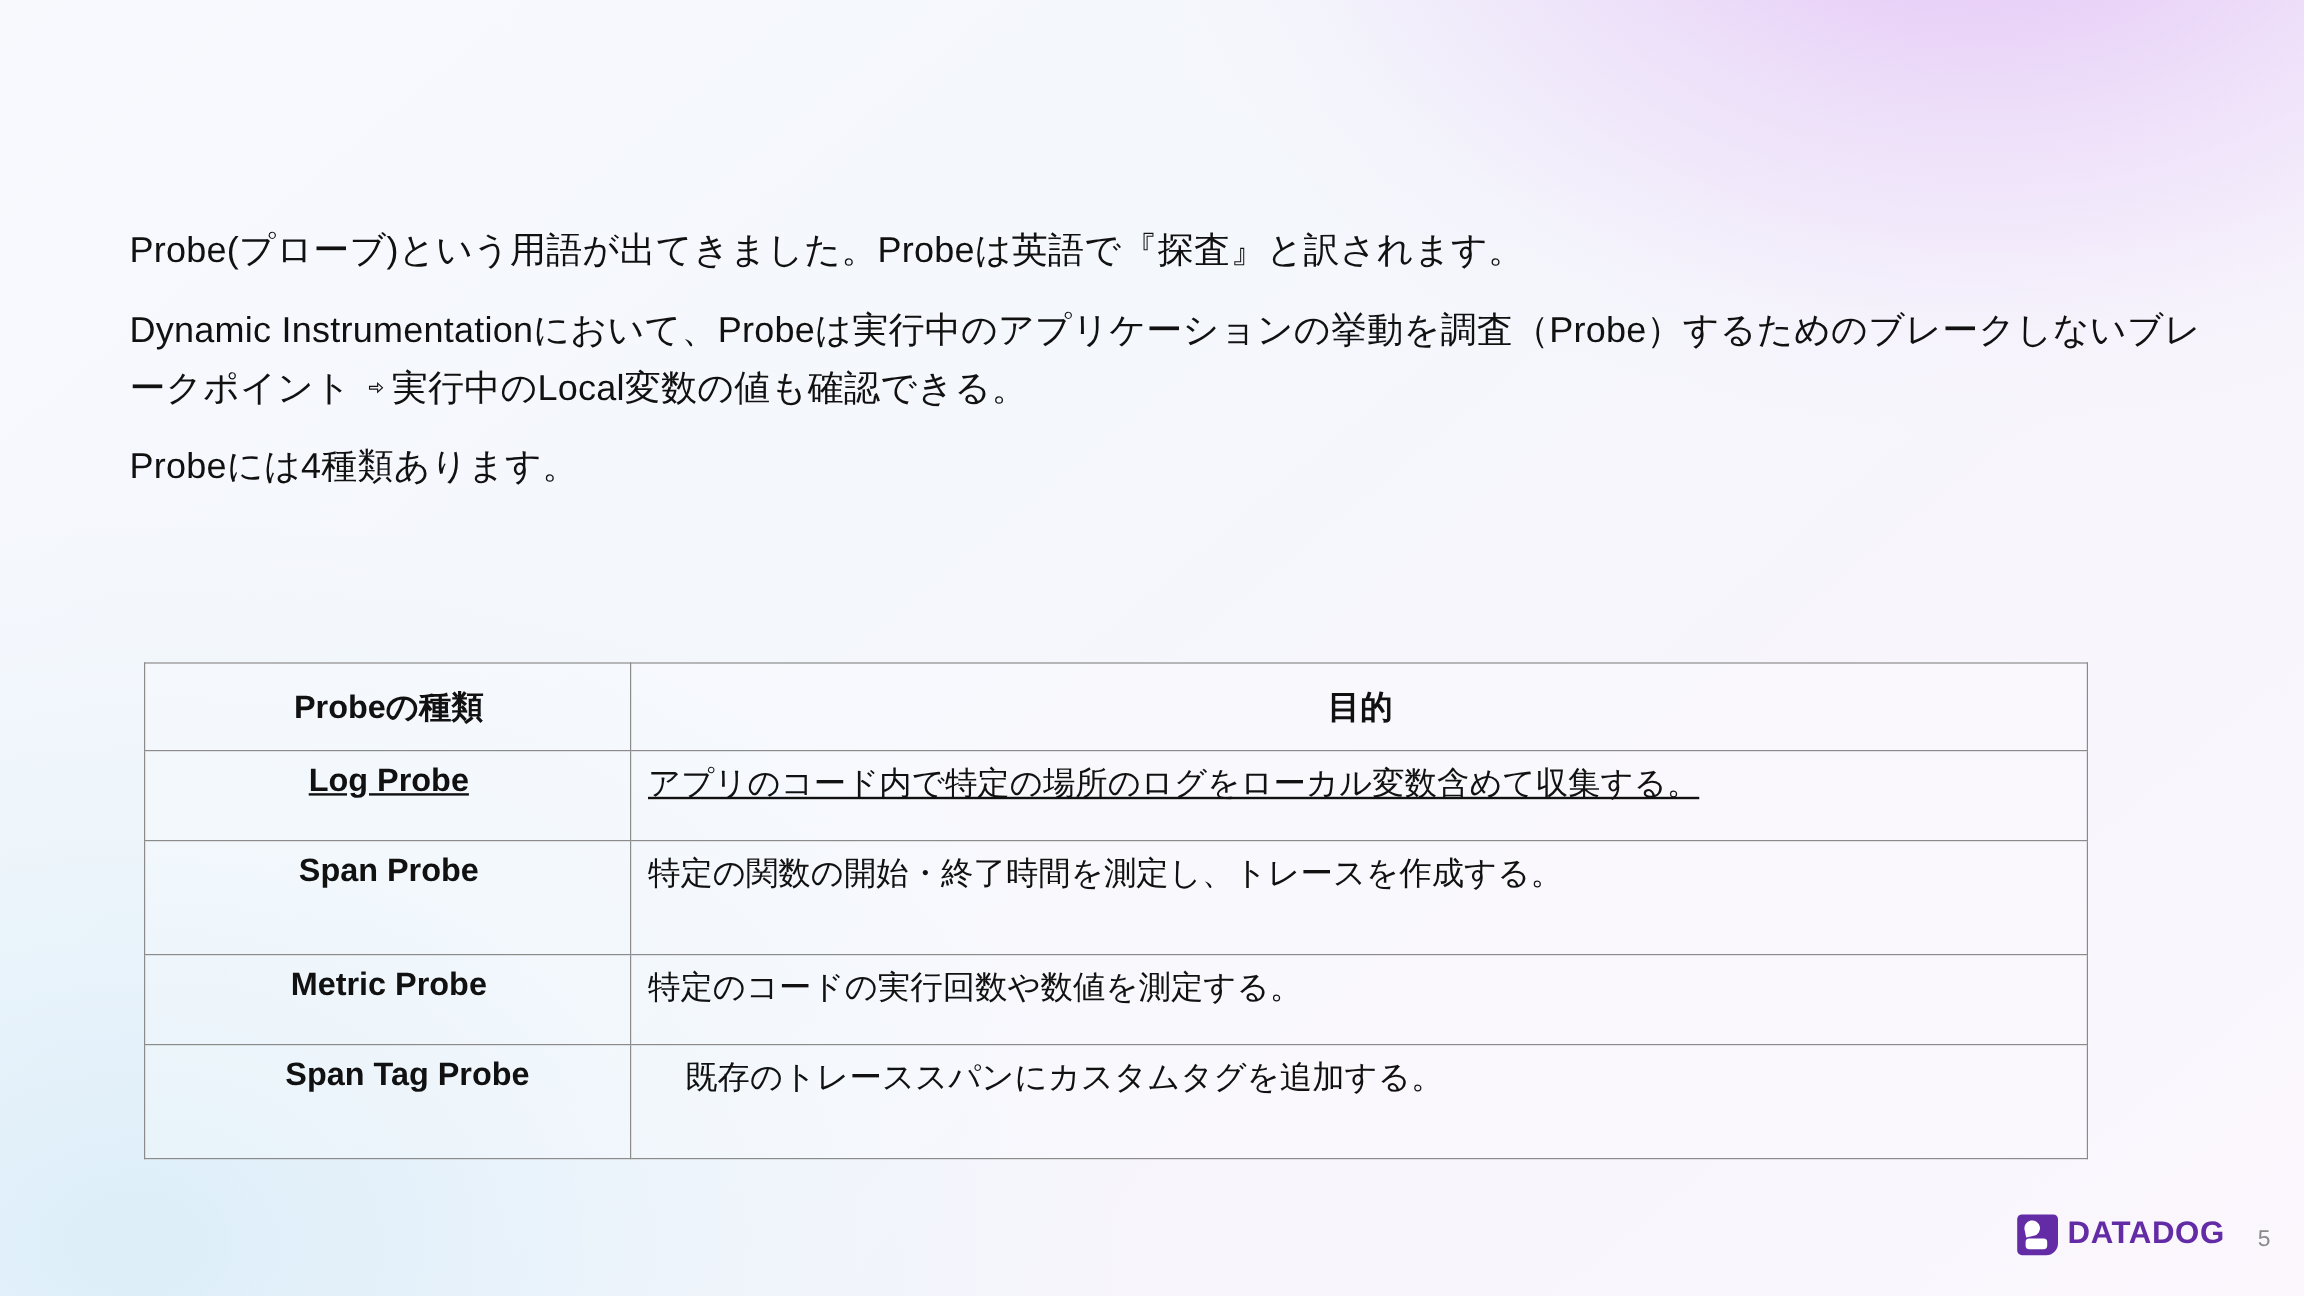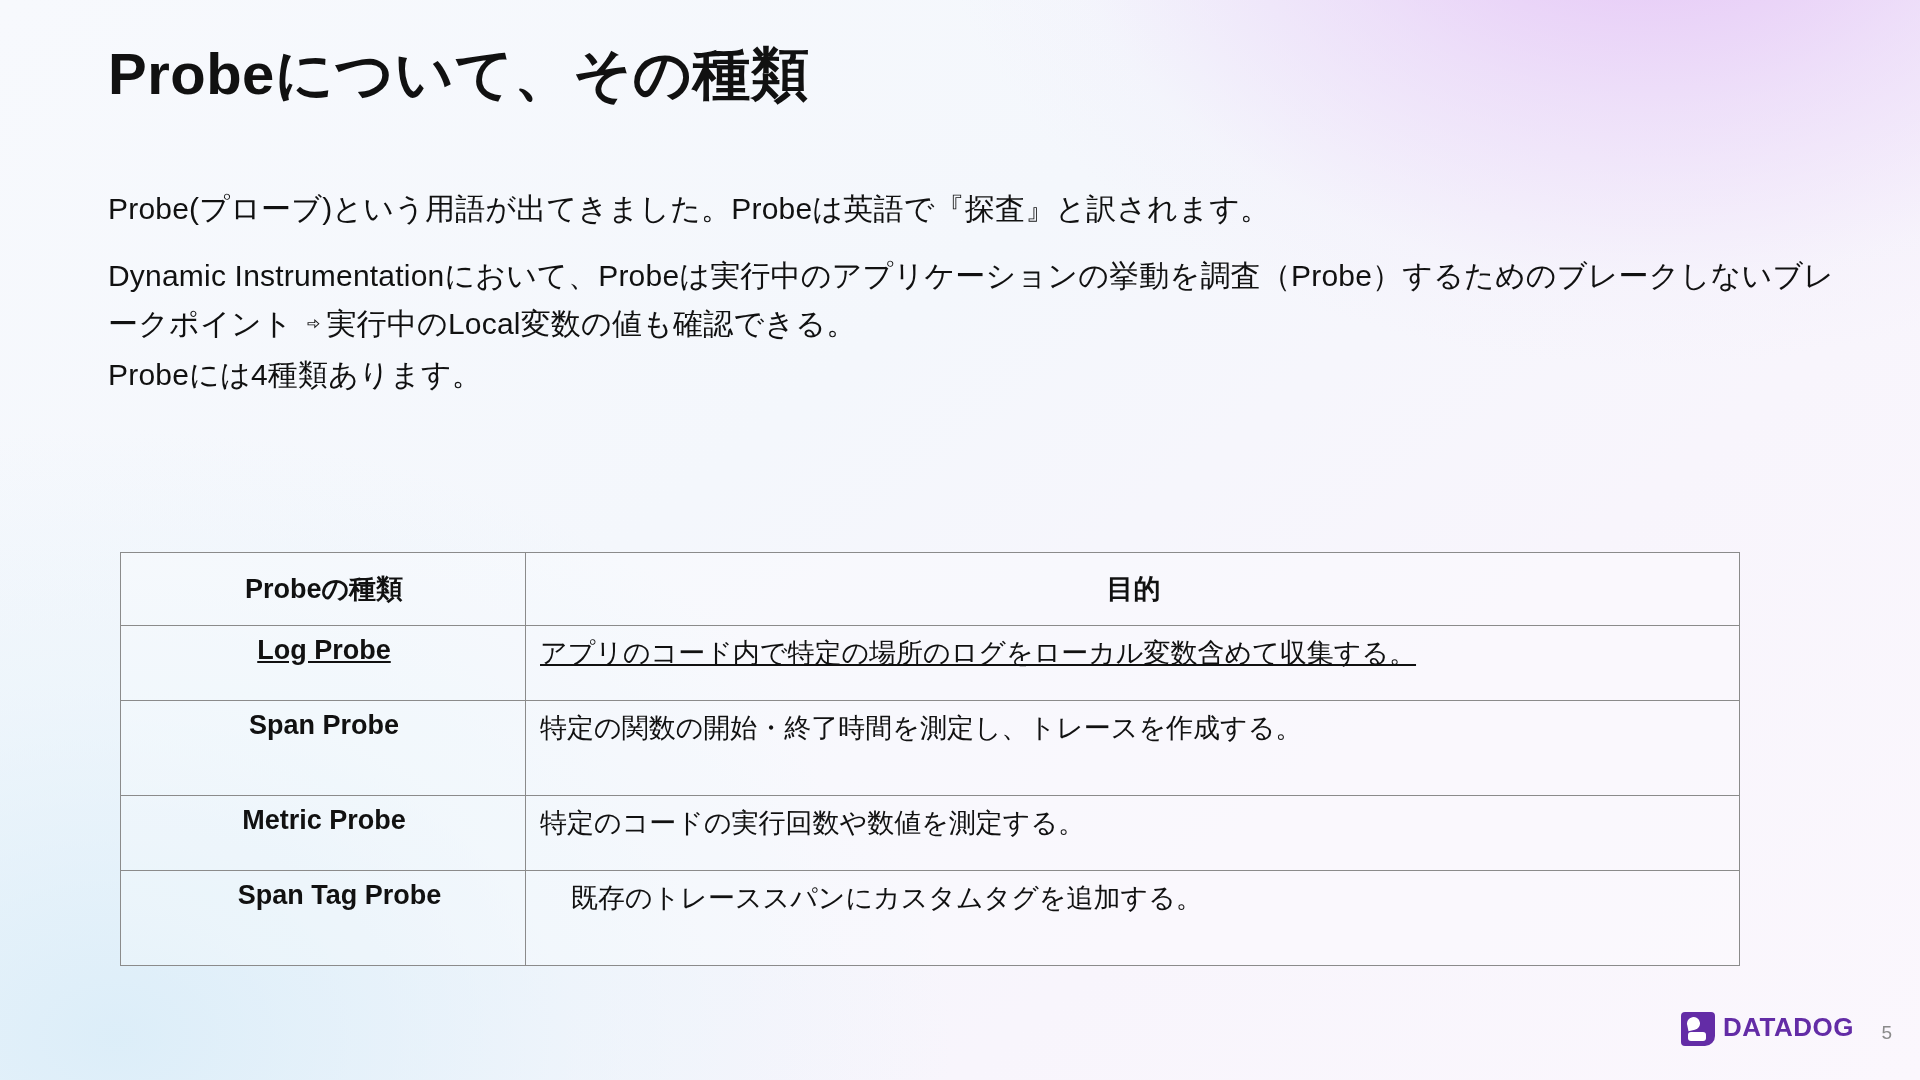--- a/index.html
+++ b/index.html
@@ -43,21 +43,21 @@
     width: 1740px;
   }
   .para {
     font-size: 30px;
     color: #111111;
     line-height: 1.58;
     margin-bottom: 20px;
     letter-spacing: 0.2px;
   }
   .para.tight {
-    margin-bottom: 4px;
+    margin-bottom: 18px;
   }
   .para b {
     font-weight: normal;
   }
   .arrow {
     font-size: 27px;
     padding: 0 6px 0 14px;
   }
 
   table.probe-table {
@@ -142,21 +142,20 @@
     bottom: 36px;
     font-size: 19px;
     color: #8a8a8a;
   }
 </style>
 </head>
 <body>
 
 <div class="slide">
 
-  <div class="title">Probeについて、その種類</div>
 
   <div class="body-block">
     <div class="para">
       <span>Probe(プローブ)という用語が出てきました。Probeは英語で『</span><b>探査</b><span>』と訳されます。</span>
     </div>
     <div class="para tight">
       <span>Dynamic Instrumentationにおいて、Probeは実行中のアプリケーションの挙動を調査（Probe）するための</span><b>ブレークしないブレークポイント</b><span class="arrow">⇨</span><span>実行中のLocal変数の値も確認できる。</span>
     </div>
     <div class="para">
       <span>Probeには</span><b>4種類</b><span>あります。</span>

